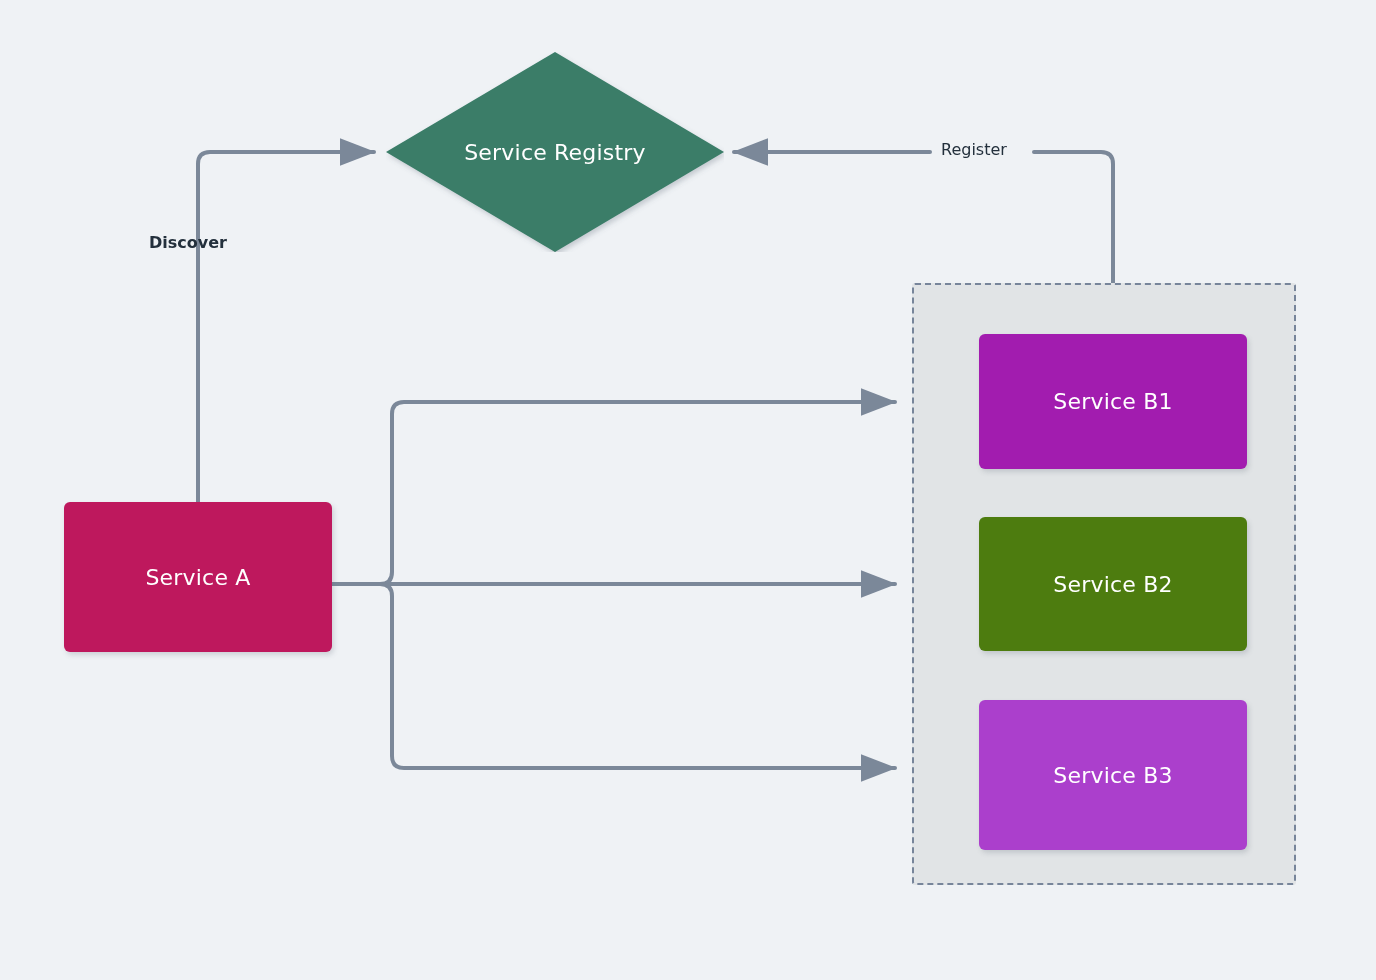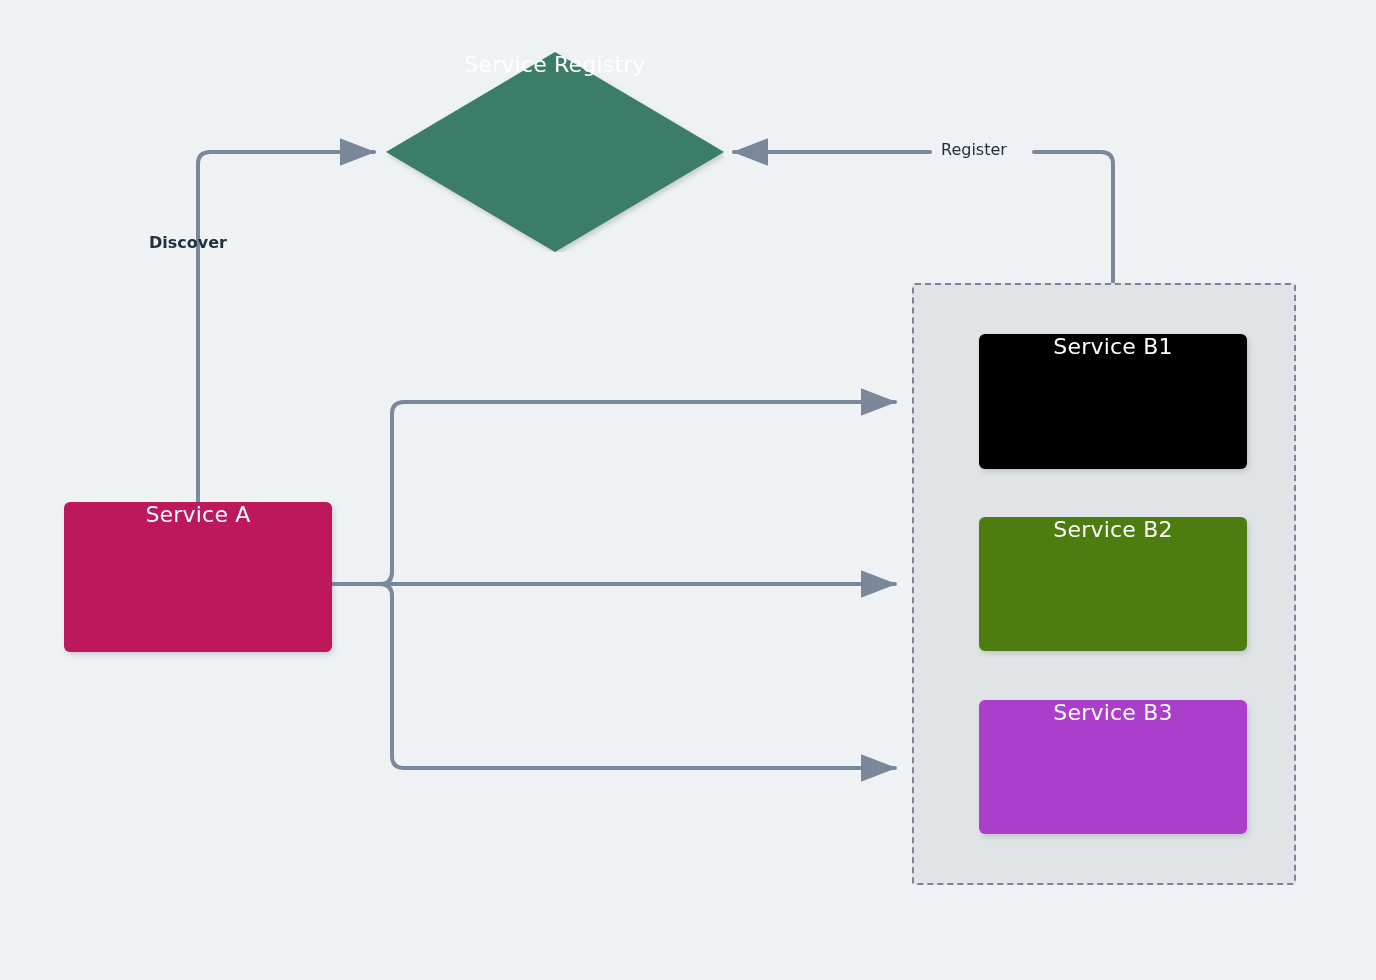--- a/index.html
+++ b/index.html
@@ -22,20 +22,21 @@
   #edges {
     position: absolute;
     left: 0;
     top: 0;
     width: 1376px;
     height: 980px;
   }
   .node {
     position: absolute;
     display: flex;
+    align-items: center;
     justify-content: center;
     color: #ffffff;
     font-size: 22px;
     letter-spacing: 0.2px;
     box-sizing: border-box;
   }
   .node-rect {
     border-radius: 6px;
     box-shadow: 2px 3px 5px rgba(90, 100, 115, 0.22);
   }
@@ -44,34 +45,34 @@
     top: 502px;
     width: 268px;
     height: 150px;
     background: #be185d;
   }
   #node-service-b1 {
     left: 979px;
     top: 334px;
     width: 268px;
     height: 135px;
-    background: #000000;
+    background: #a21caf;
   }
   #node-service-b2 {
     left: 979px;
     top: 517px;
     width: 268px;
     height: 134px;
     background: #4d7c0f;
   }
   #node-service-b3 {
     left: 979px;
     top: 700px;
     width: 268px;
-    height: 134px;
+    height: 150px;
     background: #ab3fcc;
   }
   #cluster-service-b {
     position: absolute;
     left: 912px;
     top: 283px;
     width: 384px;
     height: 602px;
     background: #e1e4e6;
     border: 2px dashed #77859a;

